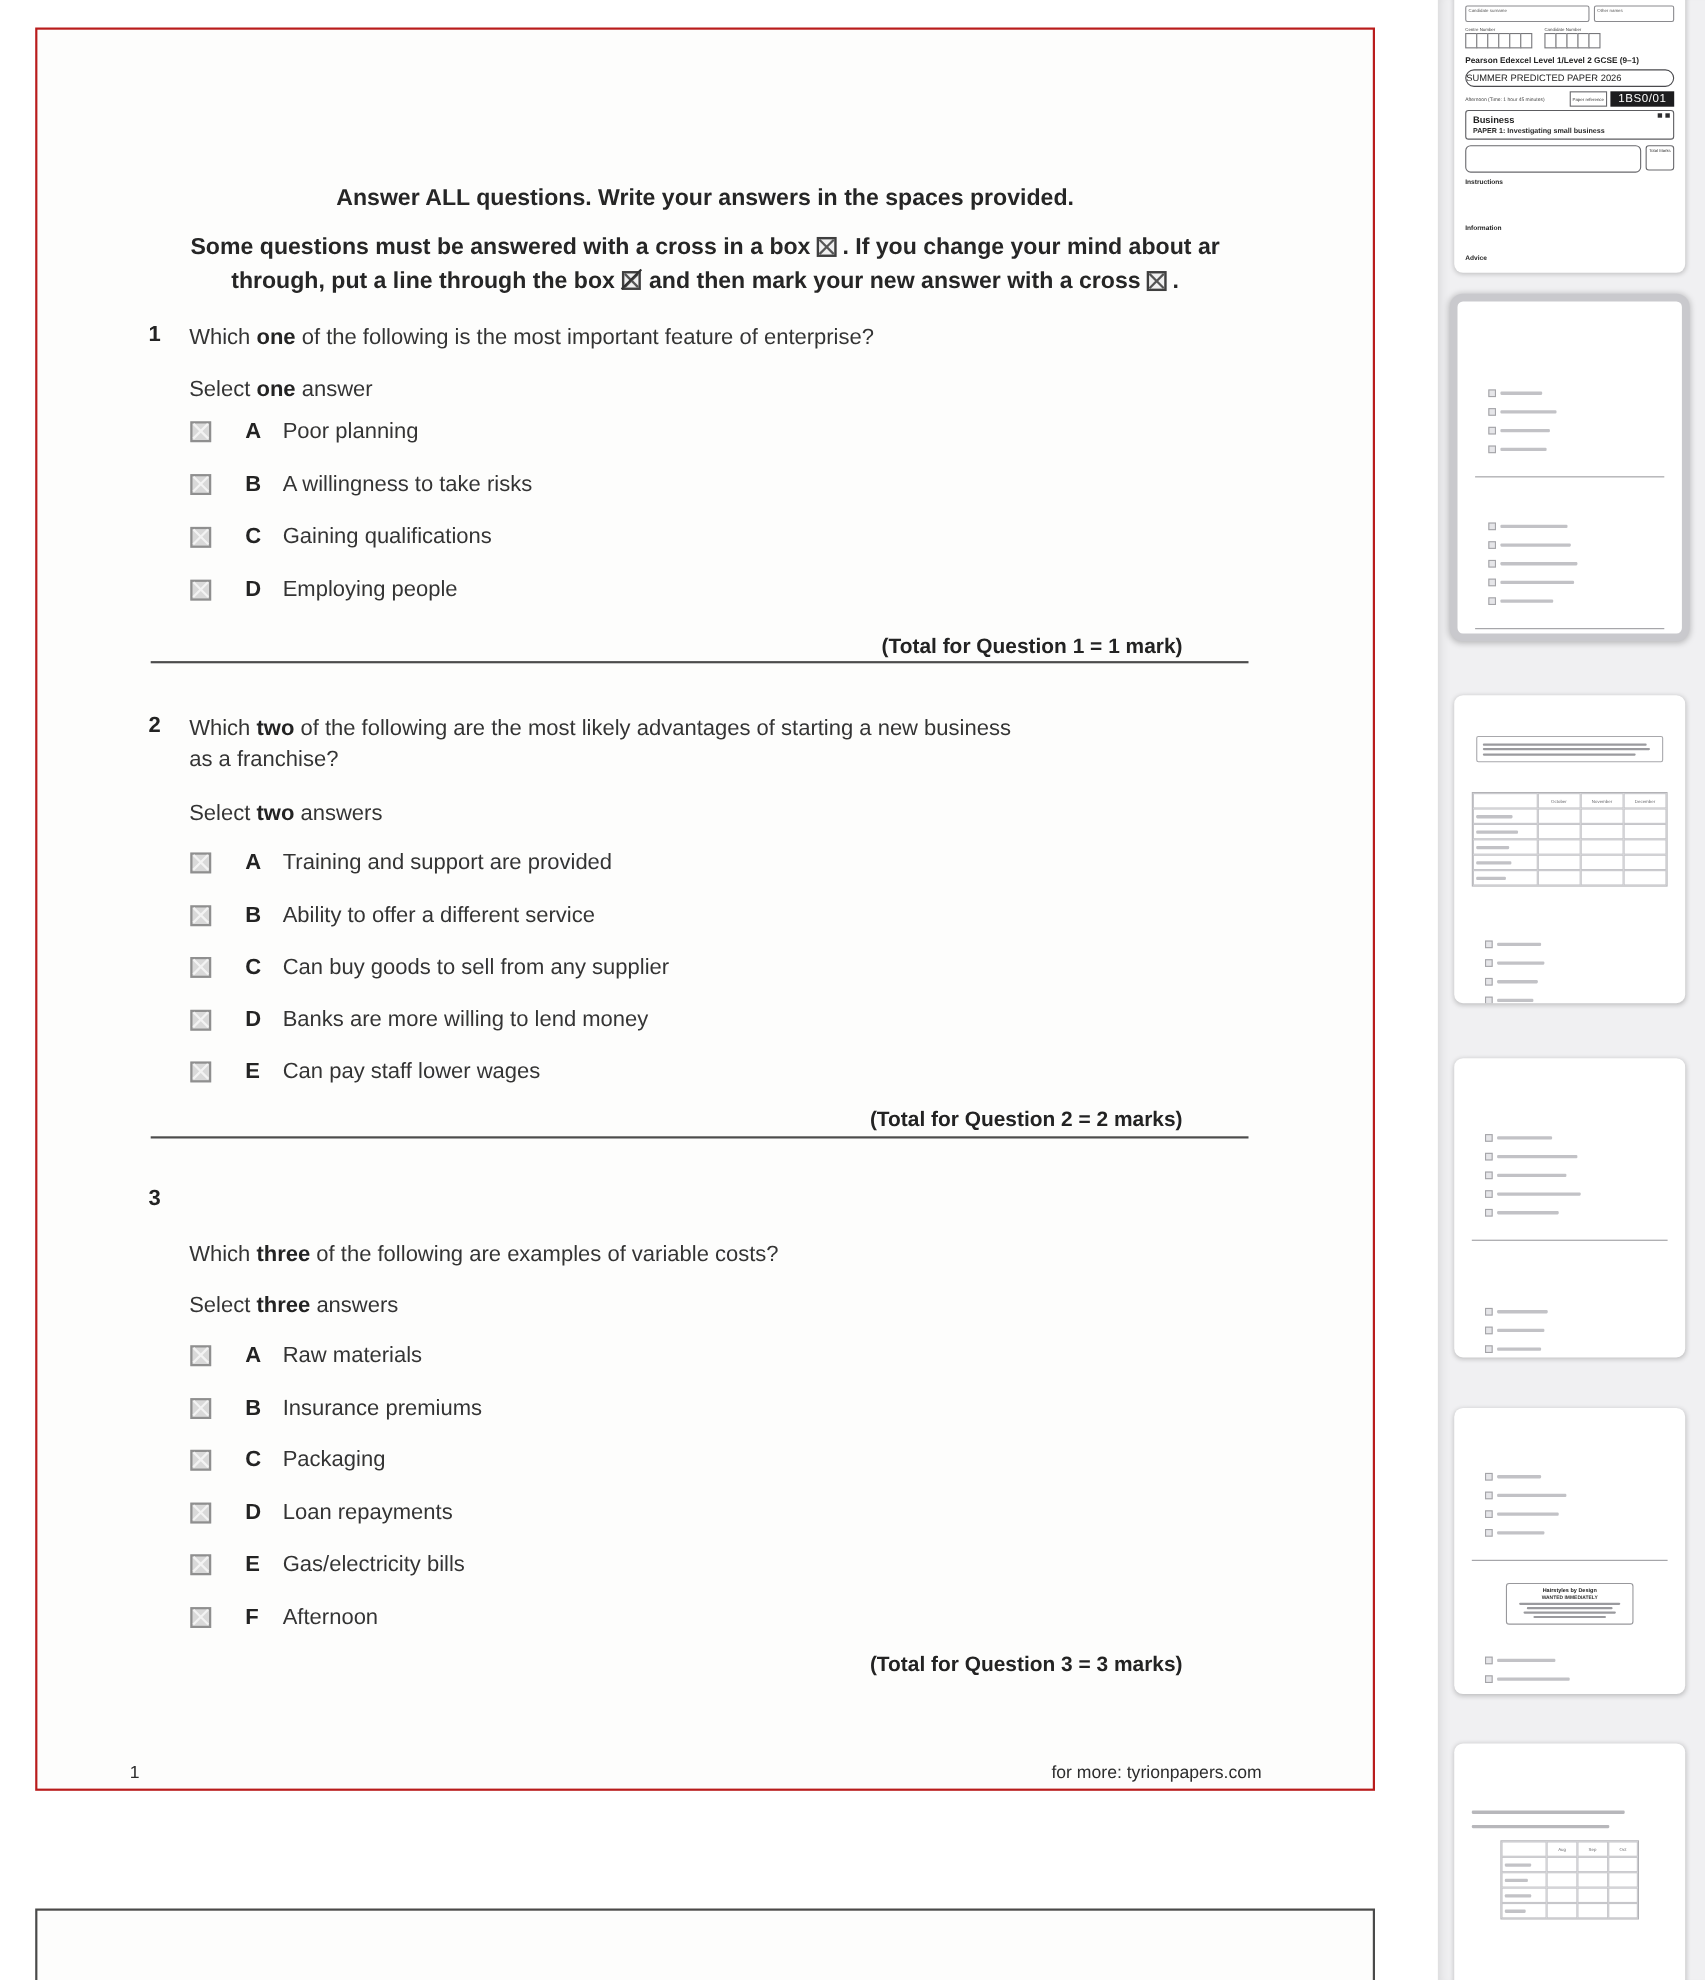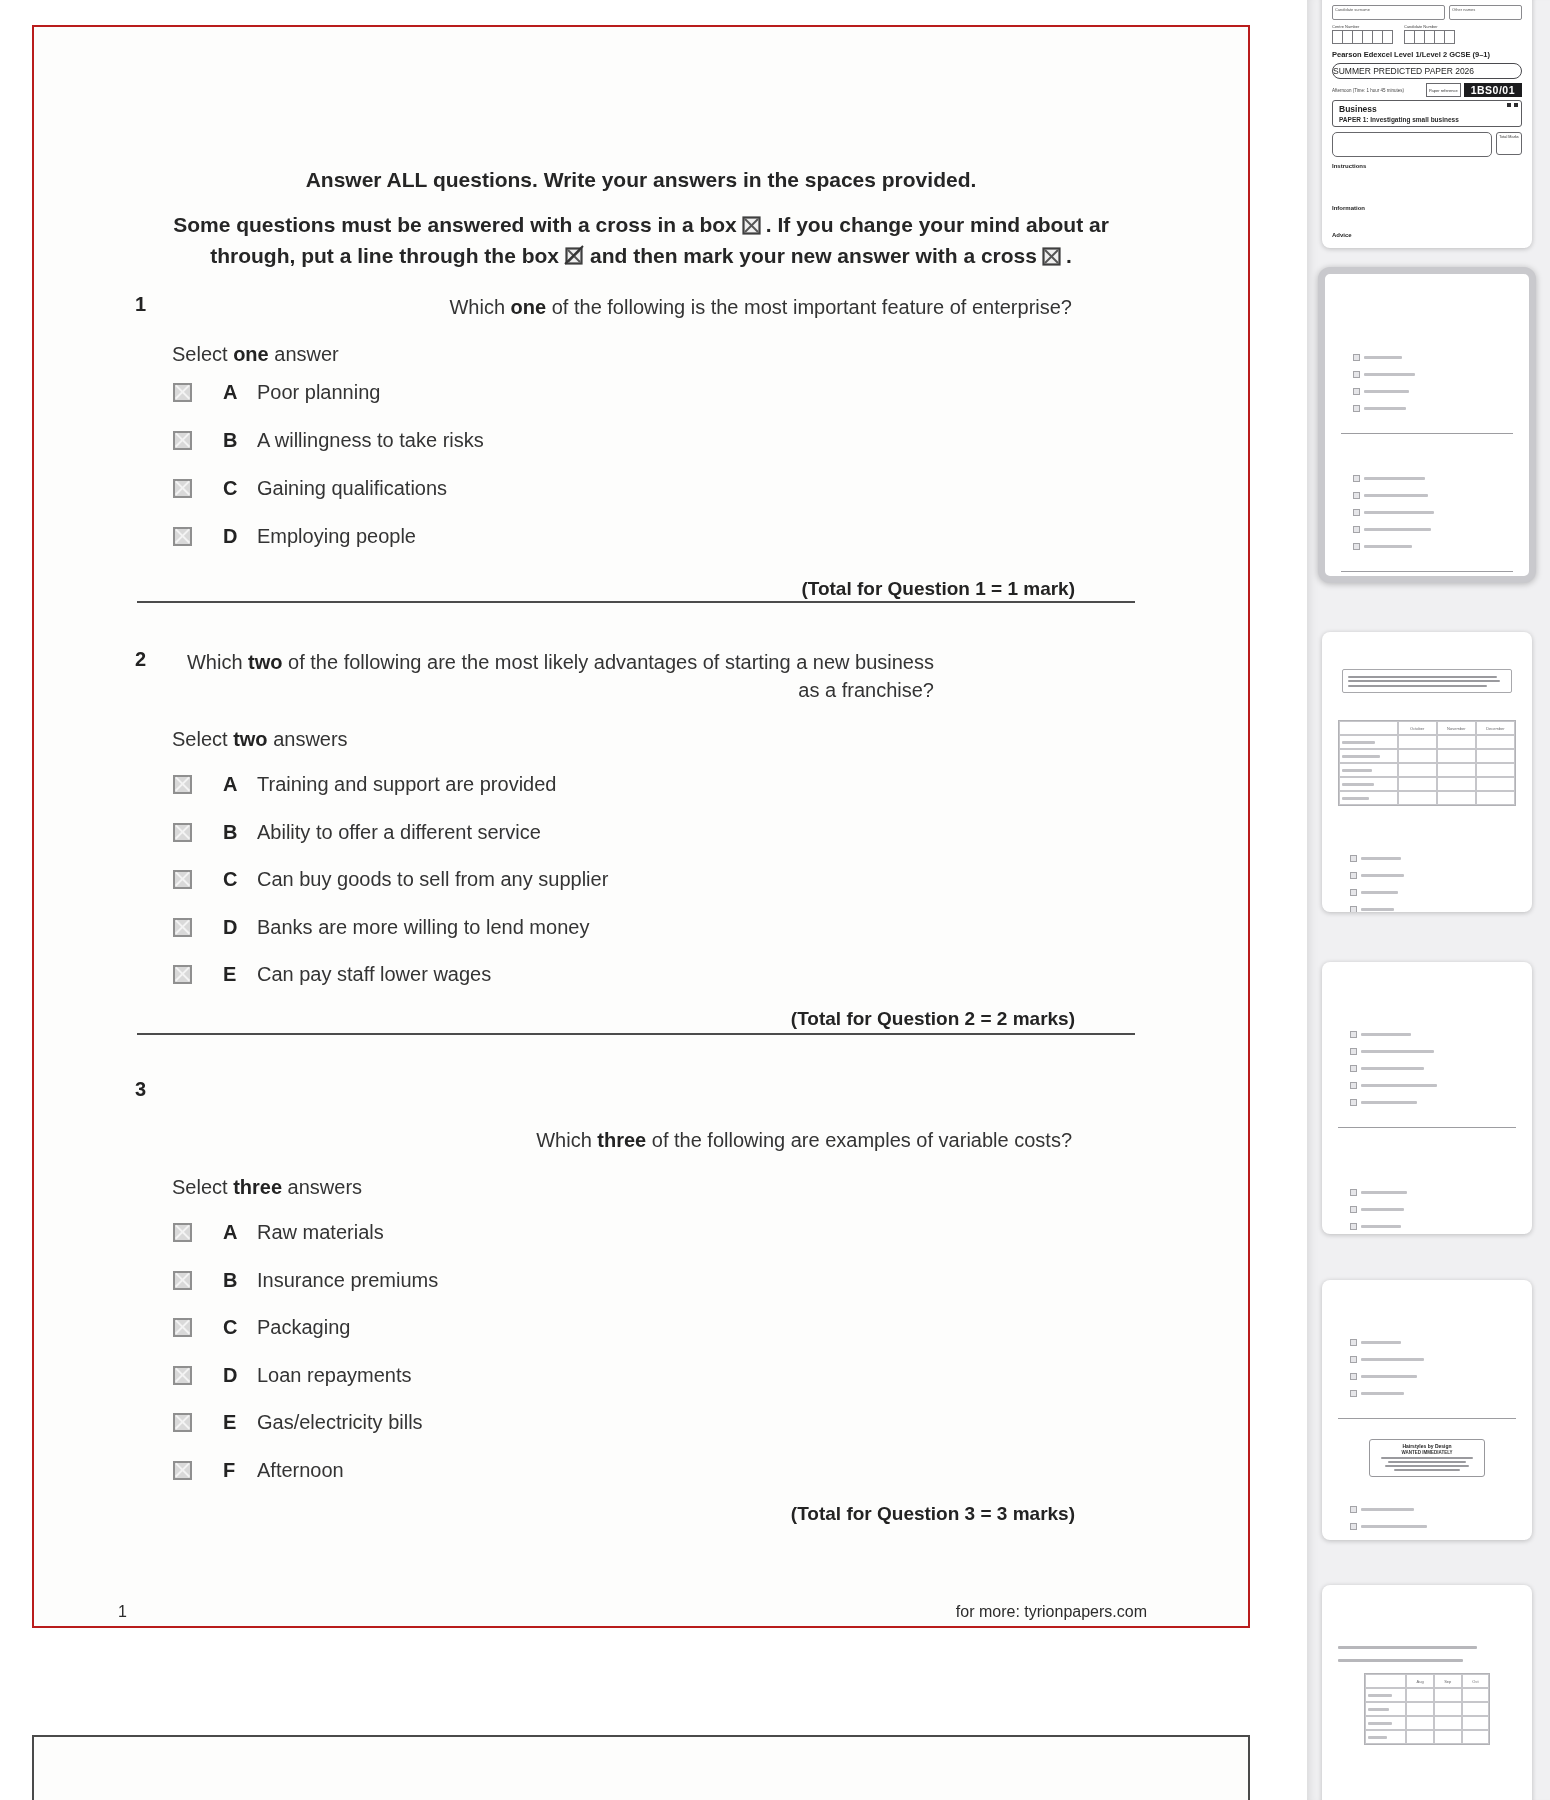--- a/index.html
+++ b/index.html
@@ -9,21 +9,21 @@
   
   .page{position:absolute;left:32px;top:25px;width:1214px;height:1599px;
         border:2px solid #b91c1c;background:#fdfdfc;}
   .page2{position:absolute;left:32px;top:1735px;width:1214px;height:80px;
         border:2px solid #4a4a4a;background:#fdfdfc;}
   .center-line{position:absolute;left:0;width:100%;text-align:center;}
   .hline{position:absolute;height:0;border-top:2px solid #4c4c4c;}
   .bold{font-weight:bold;color:#232323;}
   .head{font-size:21px;font-weight:bold;color:#262626;}
   .qnum{position:absolute;left:101px;font-size:20px;font-weight:bold;color:#232323;}
-  .qtext{position:absolute;left:138px;font-size:20px;line-height:28px;color:#343434;text-align:right;}
+  .qtext{position:absolute;left:138px;font-size:20px;line-height:28px;color:#343434;}
   .select-line{position:absolute;left:138px;font-size:20px;color:#343434;}
   .total{position:absolute;right:173px;font-size:19px;font-weight:bold;color:#232323;}
   .pagefoot{position:absolute;font-size:16px;color:#2c2c2c;}
 
   .opt{position:absolute;left:139px;height:22px;display:flex;align-items:center;}
   .cbx{width:15px;height:15px;border:2px solid #8f8f8f;background:#d9d9d9;position:relative;flex:0 0 auto;}
   .cbx::before,.cbx::after{content:"";position:absolute;left:-2px;top:6.5px;width:19px;height:2.4px;background:#f3f3f3;}
   .cbx::before{transform:rotate(45deg);}
   .cbx::after{transform:rotate(-45deg);}
   .letter{font-weight:bold;color:#232323;font-size:20px;margin-left:31px;width:20px;}
@@ -59,21 +59,21 @@
   .c-numbers{display:flex;gap:12px;margin-top:4px;}
   .c-numlabel{font-size:4px;color:#444;margin-bottom:1px;}
   .c-cells{display:flex;}
   .c-cell{width:9px;height:12px;border:1px solid #77777b;margin-right:-1px;background:#fff;}
   .c-board{font-size:7.5px;font-weight:bold;color:#222;margin-top:6px;}
   .c-banner{border:1.5px solid #4a4a4e;border-radius:8px;text-align:left;font-size:8.5px;font-weight:normal;
             color:#1e1e1e;padding:2px 0;margin-top:4px;}
   .c-refrow{display:flex;align-items:stretch;gap:3px;margin-top:4px;}
   .c-session{font-size:4.5px;color:#444;align-self:center;flex:1;}
   .c-reflabel{border:1px solid #68686c;font-size:4px;color:#333;padding:1px 2px;display:flex;align-items:center;}
-  .c-refcode{background:#1c1c1e;color:#fff;font-weight:bold;font-size:10.5px;padding:1px 7px;display:flex;align-items:center;letter-spacing:.5px;}
+  .c-refcode{background:#1c1c1e;color:#fff;font-weight:normal;font-size:10.5px;padding:1px 7px;display:flex;align-items:center;letter-spacing:.5px;}
   .c-subject{border:1px solid #5c5c60;border-radius:3px;padding:3px 6px;height:50px;margin-top:3px;position:relative;}
   .c-subject .s1{font-size:8.5px;font-weight:bold;color:#1d1d1d;}
   .c-subject .s2{font-size:6.5px;font-weight:bold;color:#2a2a2a;margin-top:2px;}
   .c-sq{position:absolute;top:2px;width:4px;height:4px;background:#2c2c2e;}
   .c-answerrow{display:flex;gap:4px;margin-top:5px;}
   .c-answerbox{flex:1;height:23px;border:1px solid #68686c;border-radius:5px;}
   .c-totalmarks{width:26px;height:23px;border:1px solid #68686c;border-radius:3px;font-size:3.8px;color:#333;
                 display:flex;align-items:flex-start;justify-content:center;padding-top:2px;box-sizing:border-box;}
   .c-sect{font-size:6px;font-weight:bold;color:#1f1f1f;margin-top:6px;}
   .cb{height:2px;background:#9a9a9e;border-radius:1px;margin:2.5px 0;}

